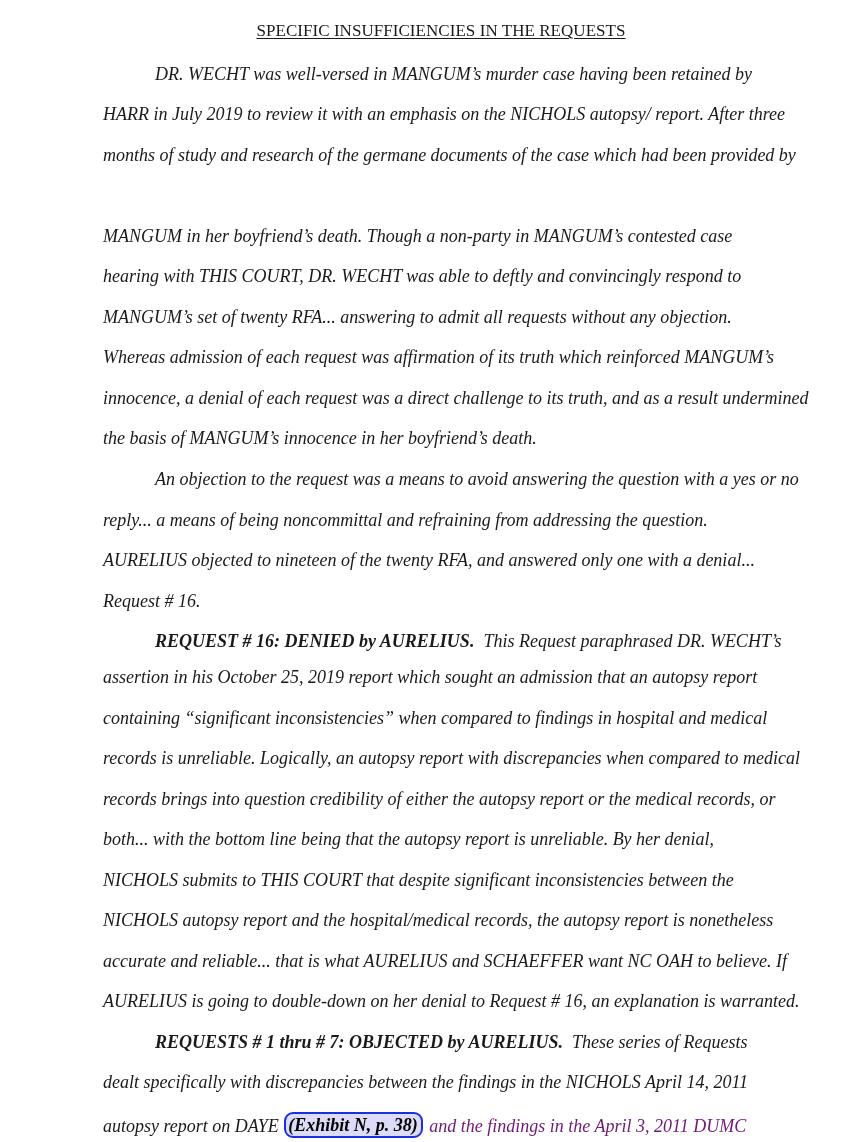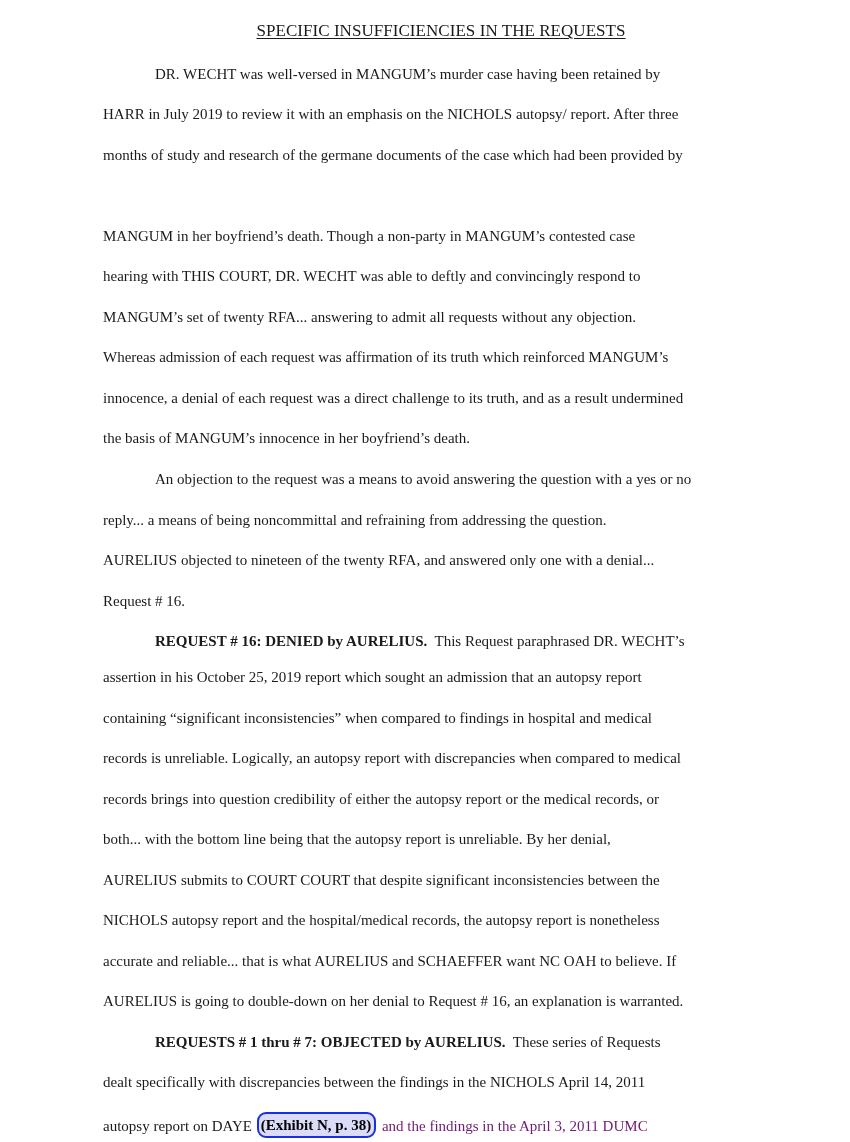--- a/index.html
+++ b/index.html
@@ -8,22 +8,22 @@
     font-family: "Liberation Serif", "DejaVu Serif", serif;
     color: #111111;
   }
   .page { position: absolute; left: 16px; top: 0; width: 772px; height: 1142px; background: #fff; }
   .title {
     position: absolute; top: 21px; left: 0; width: 850px; text-align: center;
     font-size: 17px; letter-spacing: 0.05px; text-decoration: underline;
     text-underline-offset: 2px; text-decoration-thickness: 1px; color: #1a1a1a;
   }
   .line {
-    position: absolute; left: 87px; font-size: 15px; white-space: nowrap;
-    line-height: 20px; color: #1a1a1a;
+    position: absolute; left: 87px; font-size: 18px; white-space: nowrap;
+    line-height: 20px; color: #1a1a1a; font-style: italic;
   }
   .indent { left: 139px; }
   .bold { font-weight: bold; }
   .link-box {
     display: inline-block; border: 2px solid #1a2fe0; border-radius: 9px;
     background: #dcdcf8; padding: 0 3px 0 2px; line-height: 22px;
     margin-left: 1px; margin-right: 2px; font-weight: bold; color: #000000;
     position: relative; top: -1px;
   }
   .faded { color: #701a75; }
@@ -50,21 +50,21 @@
   <div class="line" style="top:591px">Request # 16.</div>
 
   <div class="line indent" style="top:631px">
     <span class="bold">REQUEST # 16: DENIED by AURELIUS.</span><span style="white-space:pre">  This Request paraphrased DR. WECHT’s</span>
   </div>
   <div class="line" style="top:667px">assertion in his October 25, 2019 report which sought an admission that an autopsy report</div>
   <div class="line" style="top:708px">containing “significant inconsistencies” when compared to findings in hospital and medical</div>
   <div class="line" style="top:748px">records is unreliable.  Logically, an autopsy report with discrepancies when compared to medical</div>
   <div class="line" style="top:789px">records brings into question credibility of either the autopsy report or the medical records, or</div>
   <div class="line" style="top:829px">both... with the bottom line being that the autopsy report is unreliable.  By her denial,</div>
-  <div class="line" style="top:870px">AURELIUS submits to COURT COURT that despite significant inconsistencies between the</div>
+  <div class="line" style="top:870px">NICHOLS submits to THIS COURT that despite significant inconsistencies between the</div>
   <div class="line" style="top:910px">NICHOLS autopsy report and the hospital/medical records, the autopsy report is nonetheless</div>
   <div class="line" style="top:951px">accurate and reliable... that is what AURELIUS and SCHAEFFER want NC OAH to believe.  If</div>
   <div class="line" style="top:991px">AURELIUS is going to double-down on her denial to Request # 16, an explanation is warranted.</div>
 
   <div class="line indent" style="top:1032px">
     <span class="bold">REQUESTS # 1 thru # 7:  OBJECTED by AURELIUS.</span><span style="white-space:pre">  These series of Requests</span>
   </div>
   <div class="line" style="top:1072px">dealt specifically with discrepancies between the findings in the NICHOLS April 14, 2011</div>
   <div class="line" style="top:1113px">
     <span style="white-space:pre">autopsy report on DAYE </span><span class="link-box">(Exhibit N, p. 38)</span><span class="faded" style="white-space:pre"> and the findings in the April 3, 2011 DUMC</span>

